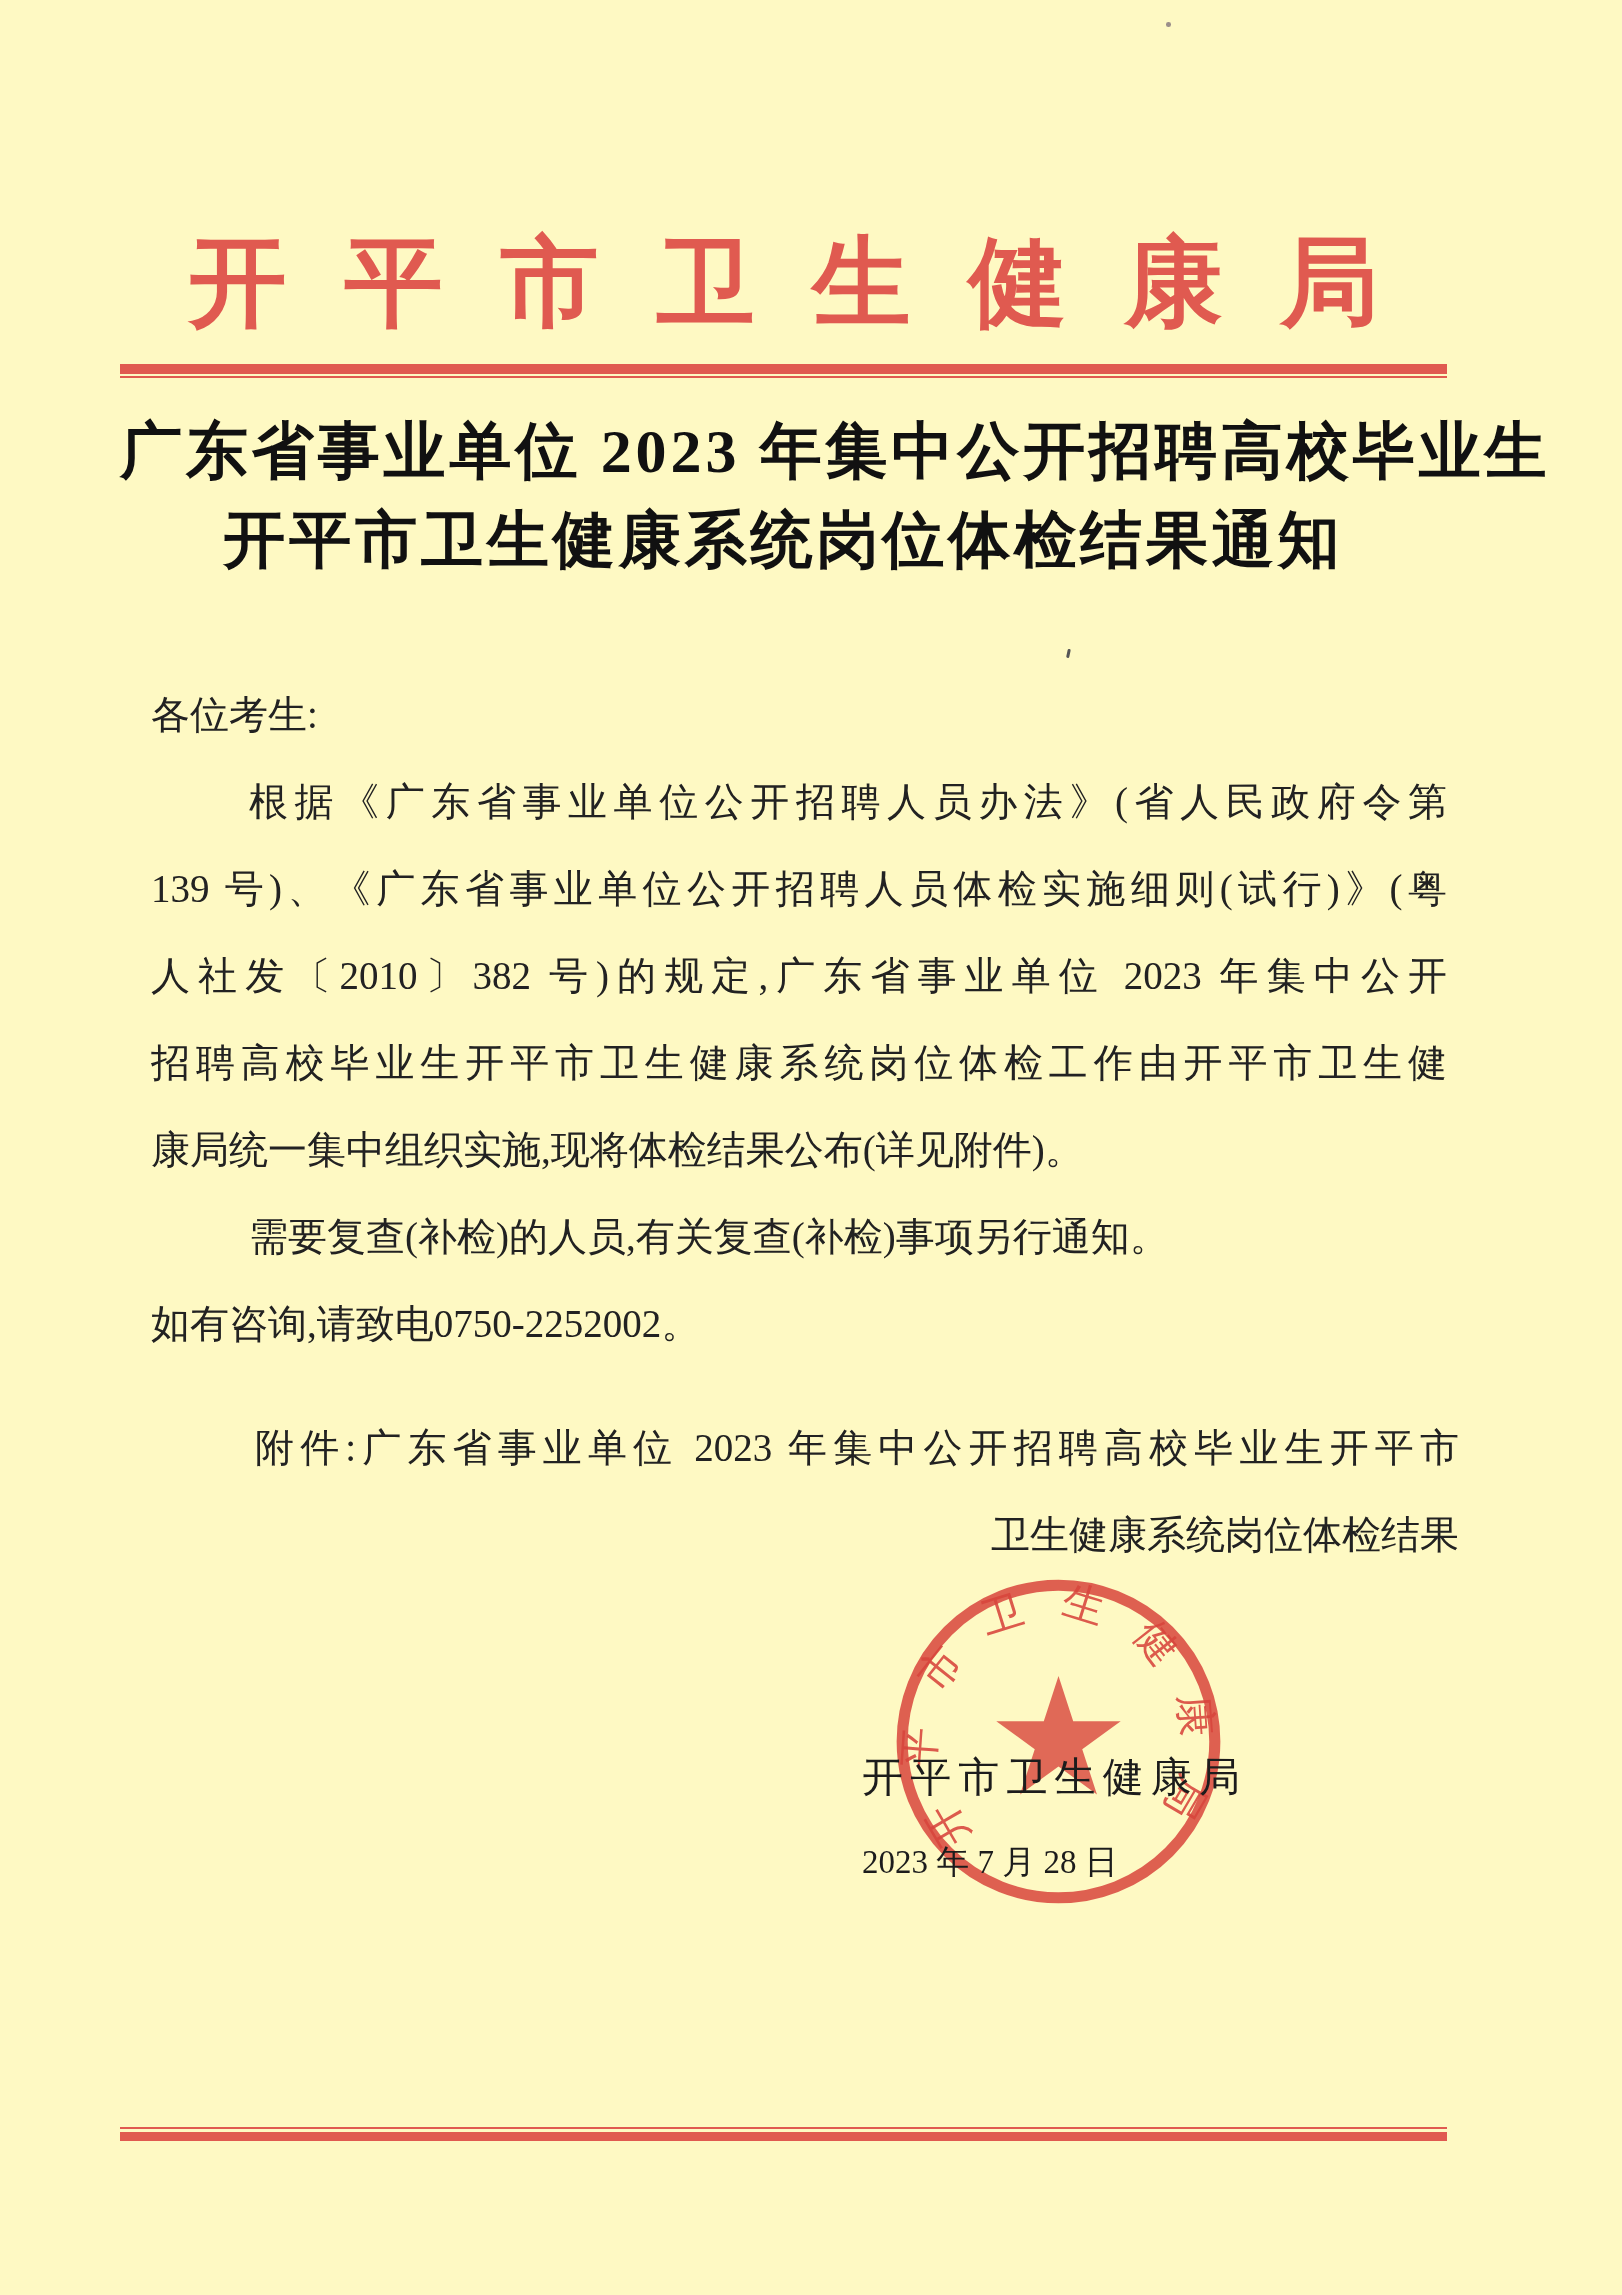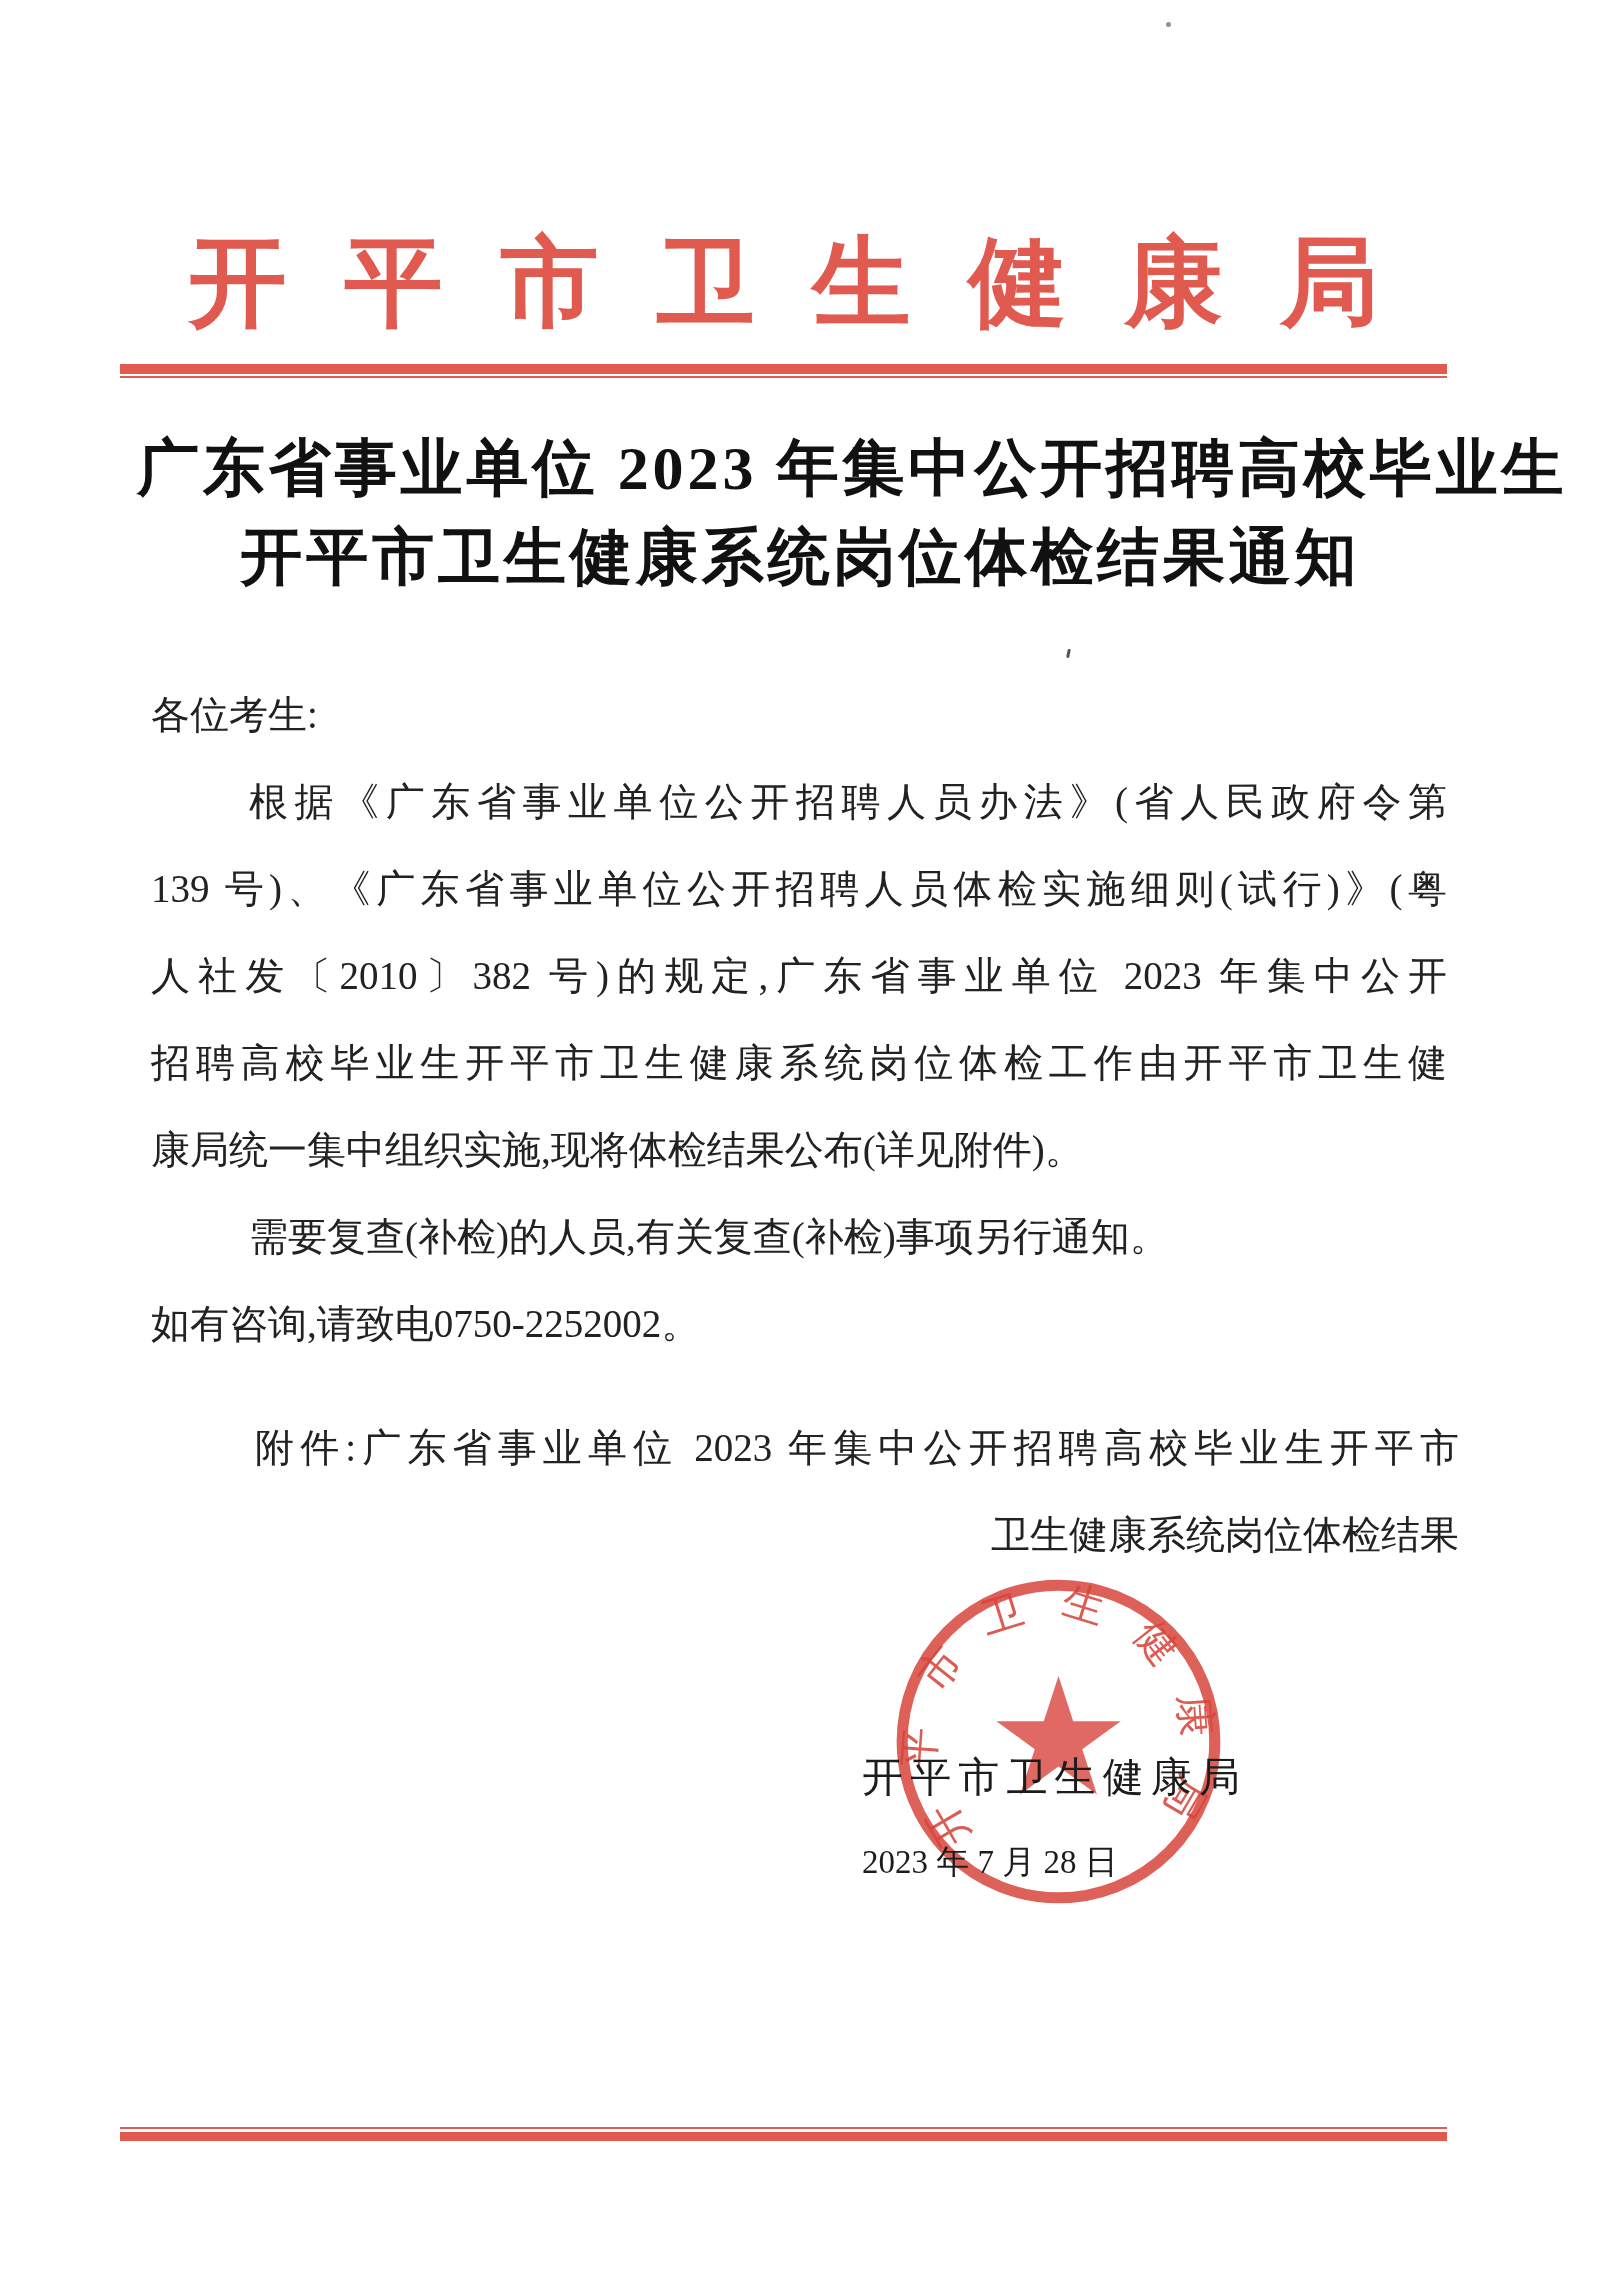--- a/index.html
+++ b/index.html
@@ -1,20 +1,20 @@
 <!DOCTYPE html>
 <html style="font-size:10.5px"><head>
 <meta charset="utf-8">
 <style>
   html,body{margin:0;padding:0;background:#9a9a9a;}
   .page{
     position:relative;
     width:1623px;height:2295px;
     margin:0 auto;
-    background:#ffffff;
+    background:#fef9c3;
     overflow:hidden;
     font-family:"Liberation Serif","DejaVu Serif",serif;
     color:#1f1f1f;
   }
   
   .letterhead{
     position:absolute;top:221px;left:120px;width:1327px;
     text-align:center;
     font-size:98px;line-height:124px;font-weight:700;
     color:#e05a50;
@@ -22,21 +22,21 @@
     white-space:nowrap;
   }
   .rule{position:absolute;left:120px;width:1327px;}
   .rule-top{top:364px;}
   .rule-bottom{top:2127px;}
   .rule .bar-thick{height:9.8px;background:#e05a50;}
   .rule .bar-gap{height:2.6px;background:transparent;}
   .rule .bar-thin{height:2px;background:#e05a50;}
   
   .doc-title{
-    position:absolute;top:407px;left:120px;width:1327px;margin:17px;
+    position:absolute;top:407px;left:120px;width:1327px;margin:0;
     text-align:center;font-weight:900;
     font-size:62px;line-height:89px;color:#111;
     letter-spacing:3.9px;
   }
   .doc-title .t-line{display:block;white-space:nowrap;}
   
   .body-text{
     position:absolute;top:671px;left:151px;width:1296px;
     font-size:39px;line-height:87px;color:#222;
   }

